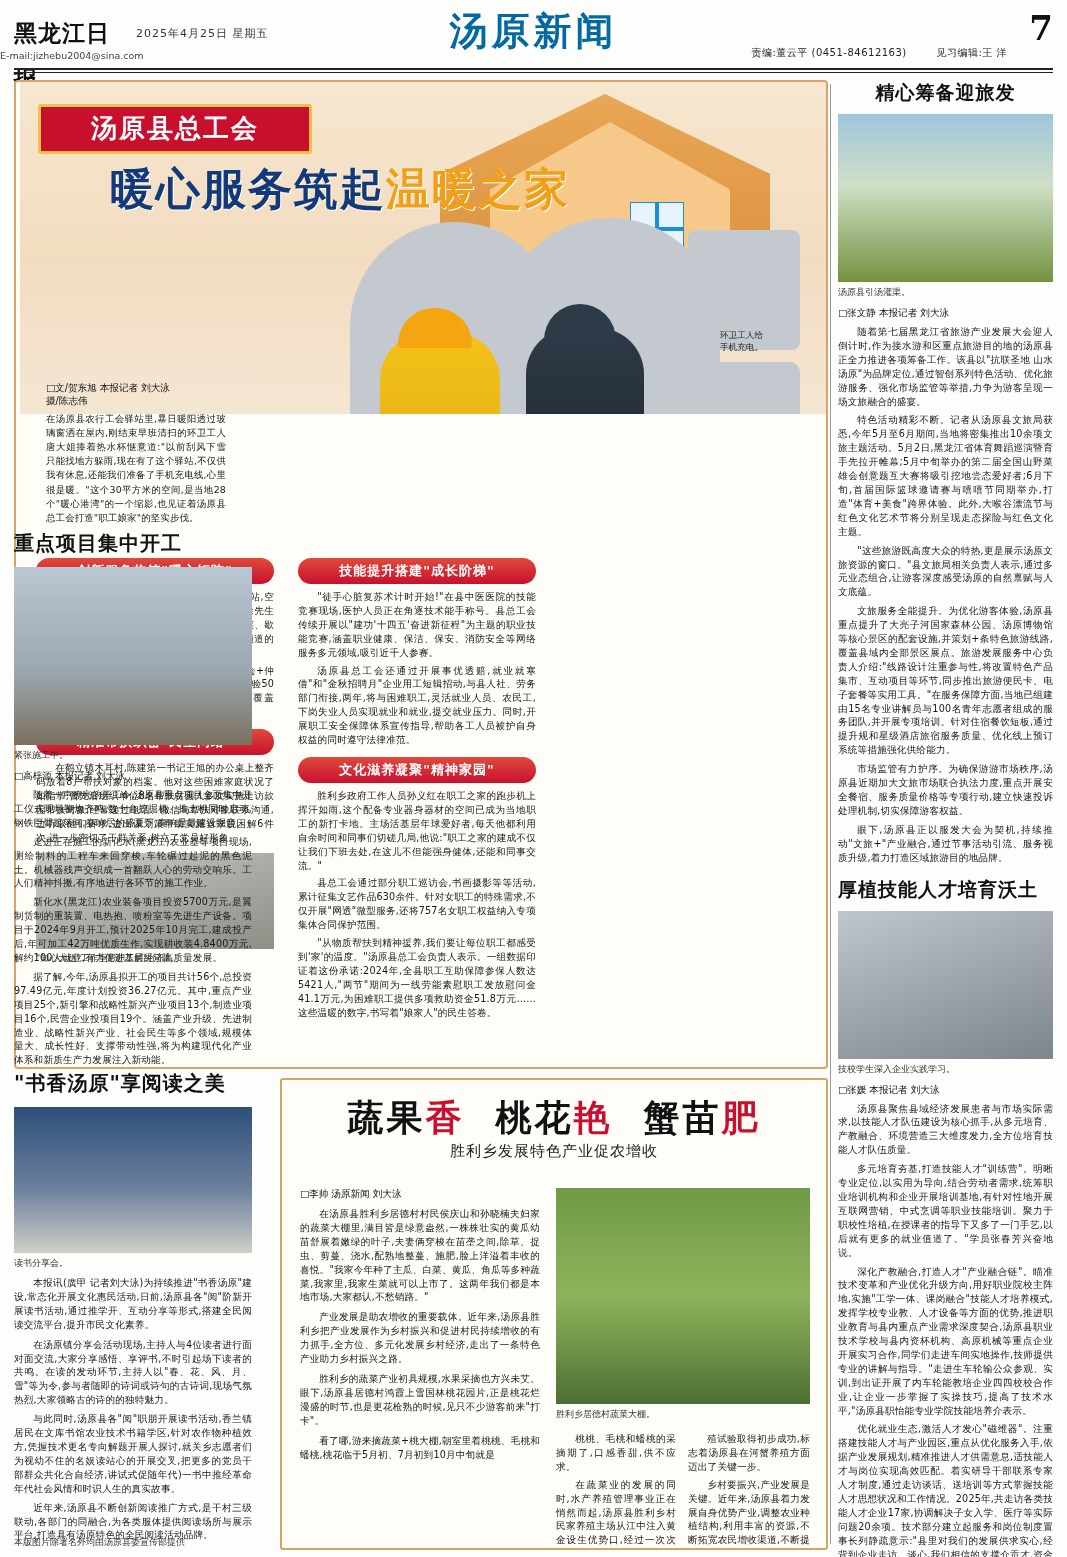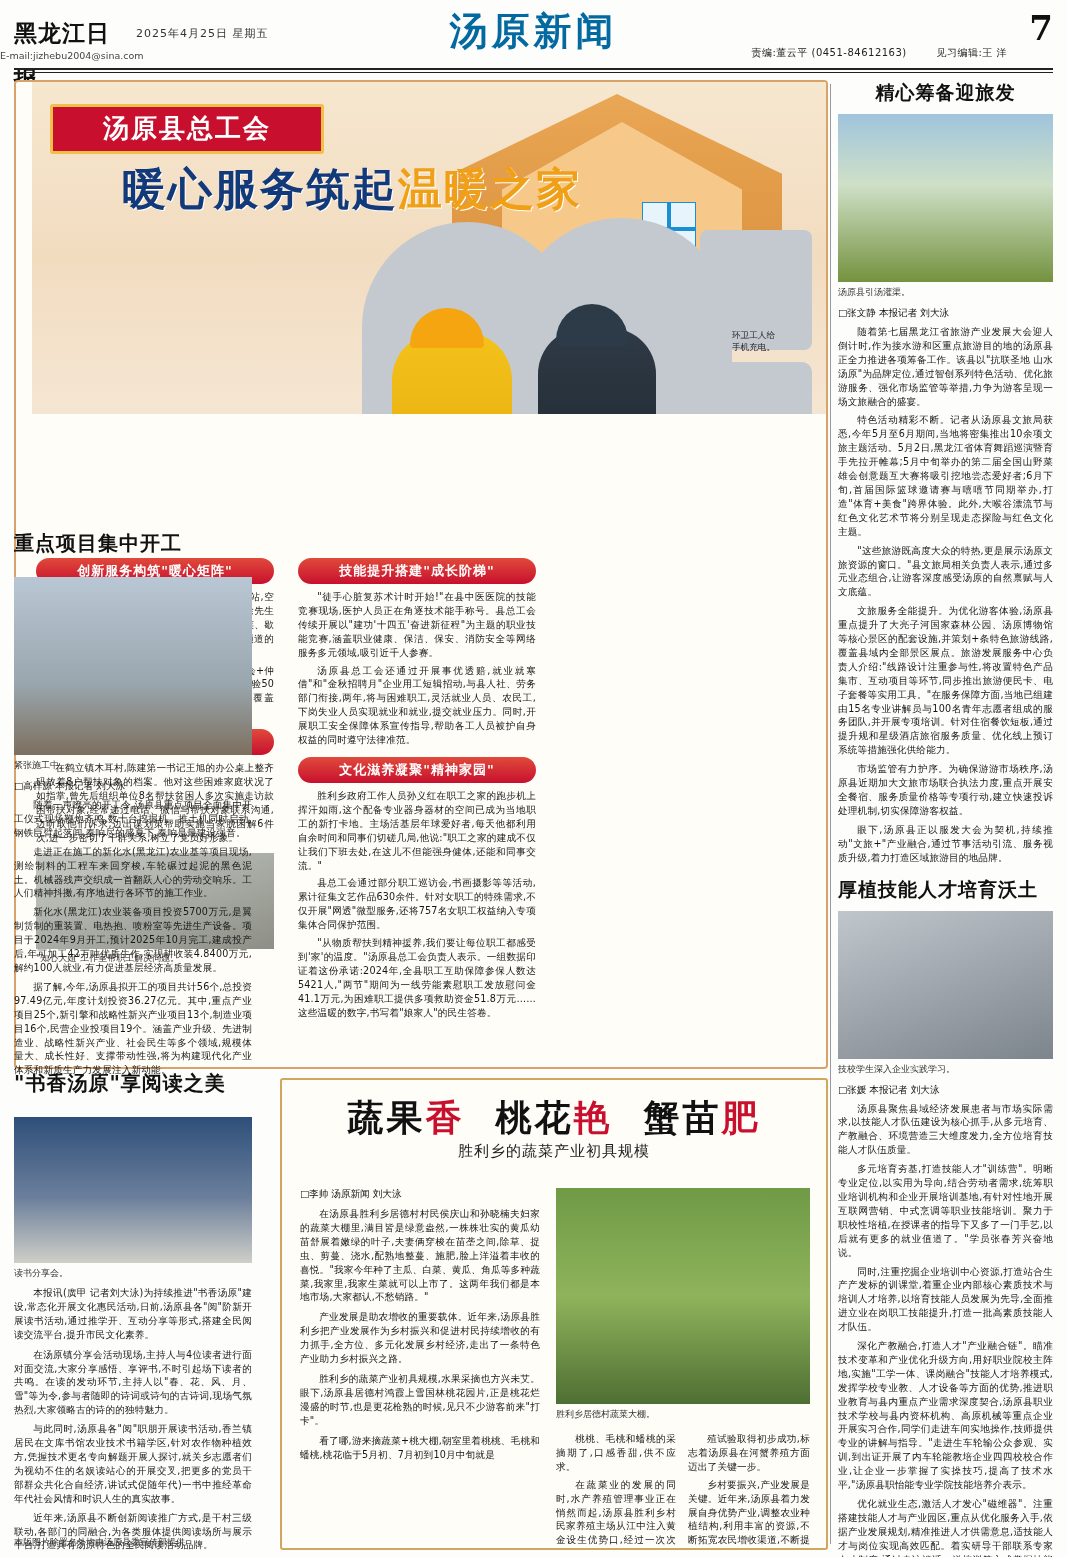--- a/index.html
+++ b/index.html
@@ -27,21 +27,21 @@
   .rule{position:absolute;left:14px;width:1039px;background:#222;}
   .rule.r1{top:68px;height:2px;}
   .rule.r2{top:72px;height:1px;}
   .body-text{font-size:9.6px;line-height:1.45;text-align:justify;color:#161616;letter-spacing:.2px;}
   .cap{font-size:9px;color:#333;text-align:left;}
   .byline{font-size:9.6px;color:#111;}
 
   
   .feature{position:absolute;left:14px;top:80px;width:810px;height:985px;
     border:2px solid #d8a36a;border-radius:4px;background:#fffdf8;overflow:hidden;}
-  .feature-art{position:absolute;left:16px;top:0;width:806px;height:332px;overflow:hidden;}
+  .feature-art{position:absolute;left:4px;top:0;width:806px;height:332px;overflow:hidden;}
   .f-bg{position:absolute;left:0;top:0;width:806px;height:460px;
     background:linear-gradient(180deg,#f6e7cf 0%,#f2dcc0 38%,#f7eee2 100%);}
   .house{position:absolute;left:420px;top:12px;width:330px;height:190px;
     background:linear-gradient(180deg,#e8a14a,#d98b33);
     clip-path:polygon(0% 42%,50% 0%,100% 42%,100% 100%,0% 100%);opacity:.92;}
   .house2{position:absolute;left:470px;top:40px;width:240px;height:150px;background:#f6c98b;
     clip-path:polygon(0% 45%,50% 0%,100% 45%,100% 100%,0% 100%);}
   .winbox{position:absolute;left:610px;top:120px;width:54px;height:54px;background:#1a8fd6;}
   .winbox i{position:absolute;width:24px;height:24px;background:#e8f4fb;display:block;}
   .winbox i:nth-child(1){left:1px;top:1px;}
@@ -98,21 +98,21 @@
   
   .rcol{position:absolute;left:838px;top:80px;width:215px;}
   .sec-title{font-family:"DejaVu Serif","Liberation Serif",serif;font-weight:bold;
     font-size:19px;letter-spacing:1px;color:#111;text-align:center;}
   .sec-title.left{text-align:left;}
   .vline{position:absolute;background:#999;width:1px;}
 
   
   .lcol{position:absolute;width:238px;}
   .lcol .h2{font-family:"DejaVu Serif","Liberation Serif",serif;font-weight:bold;font-size:20px;
-    letter-spacing:1px;margin-bottom:20px;}
+    letter-spacing:1px;margin-bottom:10px;}
 
   
   .bottom{position:absolute;left:280px;top:1078px;width:544px;height:468px;
     border:2px solid #cfa75f;border-radius:3px;background:#fffdf7;overflow:hidden;}
   .b-head{position:absolute;left:0;top:14px;width:544px;text-align:center;
     font-family:"DejaVu Serif","Liberation Serif",serif;font-weight:bold;font-size:36px;letter-spacing:3px;}
   .b-sub{position:absolute;left:0;top:62px;width:544px;text-align:center;font-size:15px;
     font-family:"DejaVu Serif","Liberation Serif",serif;letter-spacing:1px;color:#222;}
 
   .photo{background:#b9bdb6;position:relative;overflow:hidden;}
@@ -176,20 +176,25 @@
         <div class="worker-bh"></div>
       </div>
 
       <div class="cap-float" style="left:330px;top:390px;white-space:pre-line;">边喝煎水边
 聊天。</div>
       <div class="cap-float" style="left:700px;top:248px;white-space:pre-line;">环卫工人给
 手机充电。</div>
       <div class="cap-float" style="left:690px;top:432px;">职工健身。</div>
     </div>
 
+    <div class="f-lead">
+      <div class="ttl byline" style="white-space:pre-line;">□文/贺东旭 本报记者 刘大泳
+摄/陈志伟</div>
+      <div class="txt body-text">在汤原县农行工会驿站里,暴日暖阳透过玻璃窗洒在屋内,刚结束早班清扫的环卫工人唐大姐捧着热水杯惬意道:"以前刮风下雪只能找地方躲雨,现在有了这个驿站,不仅供我有休息,还能我们准备了手机充电线,心里很是暖。"这个30平方米的空间,是当地28个"暖心港湾"的一个缩影,也见证着汤原县总工会打造"职工娘家"的坚实步伐。</div>
+    </div>
 
     <div class="fcol c1">
       <div class="ribbon">
         <div class="rb"></div>
           <span>创新服务构筑"暖心矩阵"</span>
       </div>
       <p class="body-text" style="text-indent:2em;margin:4px 0;">走进荣获"全国最美驿站"称号的农行工会驿站,空调、微波炉、应急药箱等设备一应俱全。外卖员徐先生说:"这里就是我们的第二个家!可以喝热水、热饭菜、歇脚,心里感到特别感暖!"数据显示,这些遍布主要领道的驿站年均服务户外劳动者超5000人次。</p>
       <p class="body-text" style="text-indent:2em;margin:4px 0;">县总工会的关怀远不止于此。一通过建立"工会+仲裁+法院"多元化解机制,去年累计开展企业法治体验50余家,审查合同70余份;职工医疗互助保障计划覆盖2500余人次,2024年理赔金额达11万元。</p>
       <div class="ribbon" style="margin-top:10px;">
         <div class="rb"></div>
@@ -230,21 +235,20 @@
     <p class="body-text" style="text-indent:2em;margin:5px 0;">文旅服务全能提升。为优化游客体验,汤原县重点提升了大亮子河国家森林公园、汤原博物馆等核心景区的配套设施,并策划+条特色旅游线路,覆盖县域内全部景区展点。旅游发展服务中心负责人介绍:"线路设计注重参与性,将改置特色产品集市、互动项目等环节,同步推出旅游便民卡、电子套餐等实用工具。"在服务保障方面,当地已组建由15名专业讲解员与100名青年志愿者组成的服务团队,并开展专项培训。针对住宿餐饮短板,通过提升规和星级酒店旅宿服务质量、优化线上预订系统等措施强化供给能力。</p>
     <p class="body-text" style="text-indent:2em;margin:5px 0;">市场监管有力护序。为确保游游市场秩序,汤原县近期加大文旅市场联合执法力度,重点开展安全餐宿、服务质量价格等专项行动,建立快速投诉处理机制,切实保障游客权益。</p>
     <p class="body-text" style="text-indent:2em;margin:5px 0;">眼下,汤原县正以服发大会为契机,持续推动"文旅+"产业融合,通过节事活动引流、服务视质升级,着力打造区域旅游目的地品牌。</p>
 
     <div class="sec-title left" style="margin-top:12px;">厚植技能人才培育沃土</div>
     <div class="photo helmet" style="height:148px;margin-top:8px;"></div>
     <div class="cap" style="margin-top:4px;">技校学生深入企业实践学习。</div>
     <div class="byline" style="margin-top:8px;">□张媛 本报记者 刘大泳</div>
     <p class="body-text" style="text-indent:2em;margin:5px 0;">汤原县聚焦县域经济发展患者与市场实际需求,以技能人才队伍建设为核心抓手,从多元培育、产教融合、环境营造三大维度发力,全方位培育技能人才队伍质量。</p>
     <p class="body-text" style="text-indent:2em;margin:5px 0;">多元培育夯基,打造技能人才"训练营"。明晰专业定位,以实用为导向,结合劳动者需求,统筹职业培训机构和企业开展培训基地,有针对性地开展互联网营销、中式烹调等职业技能培训。聚力于职校性培植,在授课者的指导下又多了一门手艺,以后就有更多的就业值道了。"学员张春芳兴奋地说。</p>
-    <p class="body-text" style="text-indent:2em;margin:5px 0;">同时,注重挖掘企业培训中心资源,打造站合生产产发标的训课堂,着重企业内部核心素质技术与培训人才培养,以培育技能人员发展为先导,全面推进立业在岗职工技能提升,打造一批高素质技能人才队伍。</p>
     <p class="body-text" style="text-indent:2em;margin:5px 0;">深化产教融合,打造人才"产业融合链"。瞄准技术变革和产业优化升级方向,用好职业院校主阵地,实施"工学一体、课岗融合"技能人才培养模式,发挥学校专业教、人才设备等方面的优势,推进职业教育与县内重点产业需求深度契合,汤原县职业技术学校与县内资杯机构、高原机械等重点企业开展实习合作,同学们走进车间实地操作,技师提供专业的讲解与指导。"走进生车轮输公众参观、实训,到出证开展了内车轮能教培企业四四校校合作业,让企业一步掌握了实操技巧,提高了技术水平,"汤原县职怡能专业学院技能培养介表示。</p>
     <p class="body-text" style="text-indent:2em;margin:5px 0;">优化就业生态,激活人才发心"磁维器"。注重搭建技能人才与产业园区,重点从优化服务入手,依据产业发展规划,精准推进人才供需意息,适技能人才与岗位实现高效匹配。着实研导干部联系专家人才制度,通过走访谈话、送培训等方式掌握技能人才思想状况和工作情况。2025年,共走访各类技能人才企业17家,协调解决子女入学、医疗等实际问题20余项。技术部分建立起服务和岗位制度置事长列静疏意示:"县里对我们的发展供求实心,经背到企业走访、谈心,我们相信的支撑介贡才,资金的调整问题。</p>
   </div>
 
   <div class="lcol" style="left:14px;top:530px;">
     <div class="h2">重点项目集中开工</div>
     <div class="photo site" style="height:178px;"></div>
     <div class="cap" style="margin-top:4px;">紧张施工中。</div>
     <div class="byline" style="margin-top:8px;">□高梓源 本报记者 刘大泳</div>
     <p class="body-text" style="text-indent:2em;margin:5px 0;">随着一声嘹亮的开工令,汤原县重点项目全面集中开工仪式现场鞭炮齐鸣,数十台挖掘机、推土机同时启动,钢铁巨臂起落间,奏响尽的盛夏下,奏响是最建设强音。</p>
@@ -260,21 +264,21 @@
     <p class="body-text" style="text-indent:2em;margin:6px 0;">本报讯(廣甲 记者刘大泳)为持续推进"书香汤原"建设,常态化开展文化惠民活动,日前,汤原县各"阅"阶新开展读书活动,通过推学开、互动分享等形式,搭建全民阅读交流平台,提升市民文化素养。</p>
     <p class="body-text" style="text-indent:2em;margin:5px 0;">在汤原镇分享会活动现场,主持人与4位读者进行面对面交流,大家分享感悟、享评书,不时引起场下读者的共鸣。在读的发动环节,主持人以"春、花、风、月、雪"等为令,参与者随即的诗词或诗句的古诗词,现场气氛热烈,大家领略古的诗的的独特魅力。</p>
     <p class="body-text" style="text-indent:2em;margin:5px 0;">与此同时,汤原县各"阅"职朋开展读书活动,香兰镇居民在文库书馆农业技术书籍学区,针对农作物种植效方,凭握技术更名专向解题开展人探讨,就关乡志愿者们为视幼不住的名娱读站心的开展交叉,把更多的党员干部群众共化合自经济,讲试式促随年代)一书中推经革命年代社会风情和时识人生的真实故事。</p>
     <p class="body-text" style="text-indent:2em;margin:5px 0;">近年来,汤原县不断创新阅读推广方式,是干村三级联动,各部门的同融合,为各类服体提供阅读场所与展示平台,打造具有汤原特色的全民阅读活动品牌。</p>
   </div>
 
   <div class="bottom">
     <div class="b-head">
       蔬果<span style="color:#c8102e">香</span>&nbsp;&nbsp;桃花<span style="color:#c8102e">艳</span>&nbsp;&nbsp;蟹苗<span style="color:#c8102e">肥</span>
     </div>
-    <div class="b-sub">胜利乡的蔬菜产业初具规模</div>
+    <div class="b-sub">胜利乡发展特色产业促农增收</div>
 
     <div style="position:absolute;left:18px;top:108px;width:240px;">
       <div class="byline">□李帅 汤原新闻 刘大泳</div>
       <p class="body-text" style="text-indent:2em;margin:6px 0;">在汤原县胜利乡居德村村民侯庆山和孙晓楠夫妇家的蔬菜大棚里,满目皆是绿意盎然,一株株壮实的黄瓜幼苗舒展着嫩绿的叶子,夫妻俩穿梭在苗垄之间,除草、捉虫、剪蔓、浇水,配熟地整蔓、施肥,脸上洋溢着丰收的喜悦。"我家今年种了主瓜、白菜、黄瓜、角瓜等多种蔬菜,我家里,我家生菜就可以上市了。这两年我们都是本地市场,大家都认,不愁销路。"</p>
       <p class="body-text" style="text-indent:2em;margin:6px 0;">产业发展是助农增收的重要载体。近年来,汤原县胜利乡把产业发展作为乡村振兴和促进村民持续增收的有力抓手,全方位、多元化发展乡村经济,走出了一条特色产业助力乡村振兴之路。</p>
       <p class="body-text" style="text-indent:2em;margin:6px 0;">胜利乡的蔬菜产业初具规模,水果采摘也方兴未艾。眼下,汤原县居德村鸿霞上雪国林桃花园片,正是桃花烂漫盛的时节,也是更花枪熟的时候,见只不少游客前来"打卡"。</p>
       <p class="body-text" style="text-indent:2em;margin:6px 0;">看了哪,游来摘蔬菜+桃大棚,朝室里着桃桃、毛桃和蟠桃,桃花临于5月初、7月初到10月中旬就是</p>
     </div>
 
     <div class="photo green" style="position:absolute;left:274px;top:108px;width:254px;height:216px;"></div>

